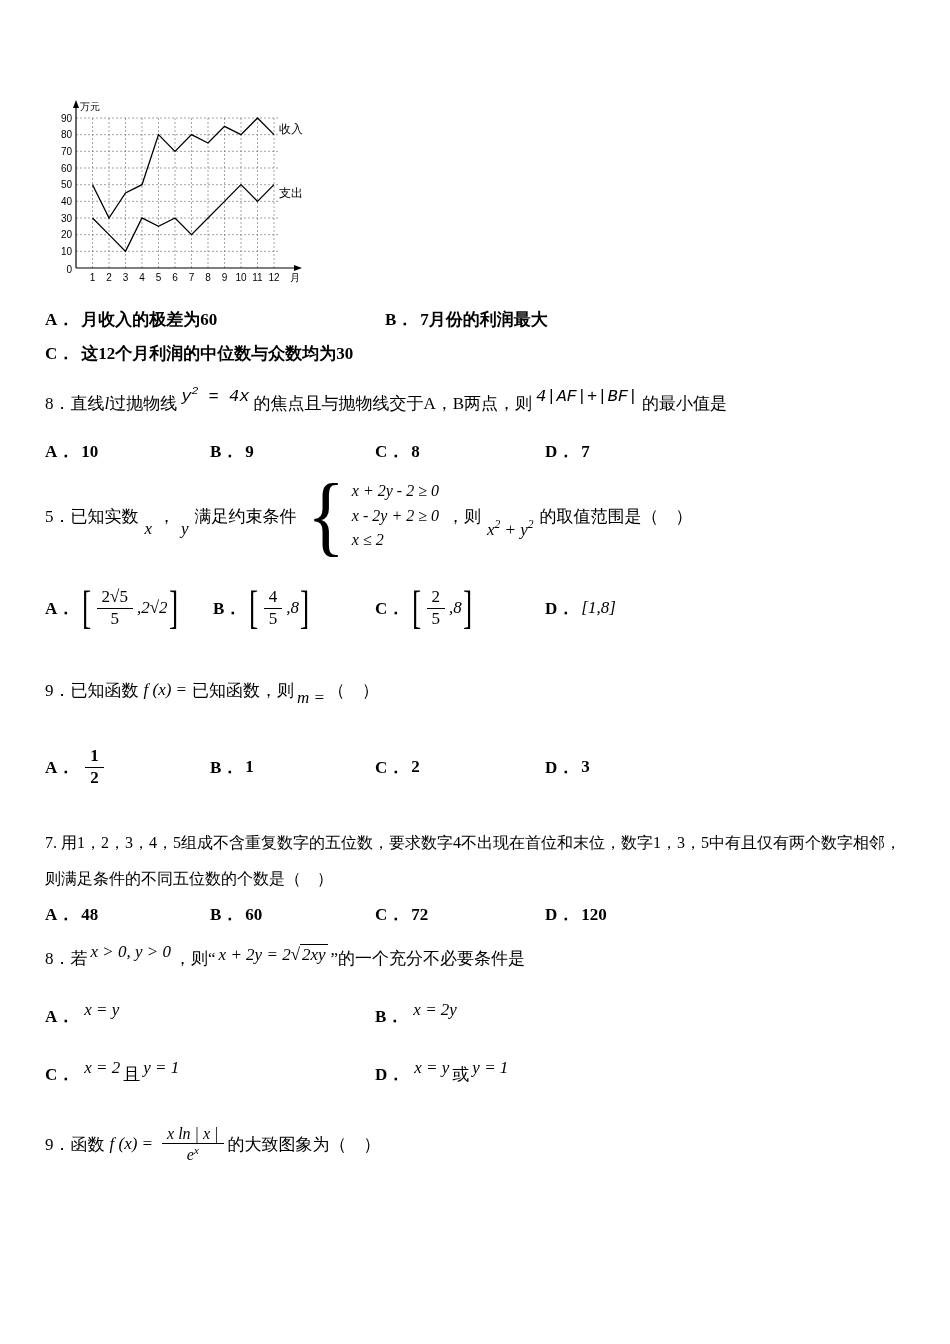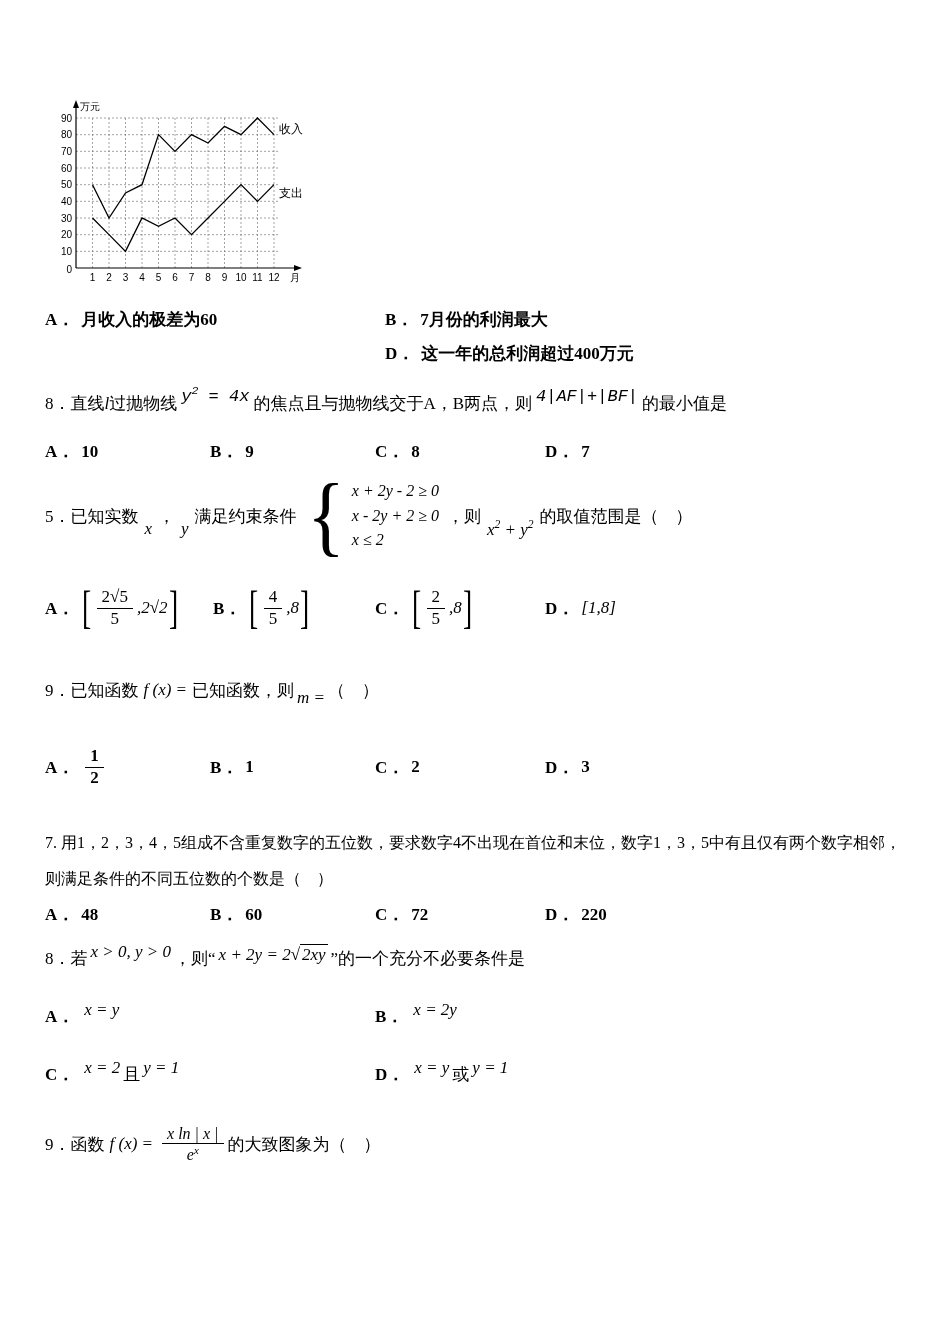--- a/index.html
+++ b/index.html
@@ -133,21 +133,21 @@
         <text x="40" y="12" class="tick">万元</text>
         <polyline points="52.5,86.66666666666667 69,120 85.5,95 102,86.66666666666667 118.5,36.66666666666666 135,53.33333333333333 151.5,36.66666666666666 168,45 184.5,28.333333333333343 201,36.66666666666666 217.5,20 234,36.66666666666666" class="series"></polyline>
         <text x="239" y="34.66666666666666" class="slabel">收入</text>
         <polyline points="52.5,120 69,136.66666666666666 85.5,153.33333333333334 102,120 118.5,128.33333333333334 135,120 151.5,136.66666666666666 168,120 184.5,103.33333333333333 201,86.66666666666667 217.5,103.33333333333333 234,86.66666666666667" class="series"></polyline>
         <text x="239" y="98.66666666666667" class="slabel">支出</text>
       </svg>
   </figure>
 
   <div class="opt bold" id="q3-a"><span class="olabel">A．</span><span>月收入的极差为60</span></div>
   <div class="opt bold" id="q3-b"><span class="olabel">B．</span><span>7月份的利润最大</span></div>
-  <div class="opt bold" id="q3-d"><span class="olabel">D．</span><span>这一年的总利润超过400万元</span></div>
+  <div class="opt bold" id="q3-c"><span class="olabel">C．</span><span>这12个月利润的中位数与众数均为30</span></div>
 
   <div class="stem" id="q4-stem"><span>8．直线</span><span class="math">l</span><span>过抛物线</span><span class="math raise"><span>y</span><sup>2</sup><span> = 4x</span></span><span>的焦点且与抛物线交于A，B两点，则</span><span class="math raise">4|AF|+|BF|</span><span>的最小值是</span></div>
 
   <div class="opt bold" id="q4-a"><span class="olabel">A．</span><span>10</span></div>
   <div class="opt bold" id="q4-b"><span class="olabel">B．</span><span>9</span></div>
   <div class="opt bold" id="q4-c"><span class="olabel">C．</span><span>8</span></div>
   <div class="opt bold" id="q4-d"><span class="olabel">D．</span><span>7</span></div>
 
   <div class="stem flex" id="q5-stem">
     <span>5．已知实数</span>
@@ -230,21 +230,21 @@
       <span class="olabel">D．</span>
       <span>3</span>
     </div>
 
   <div class="q7line" id="q7-l1">7. 用1，2，3，4，5组成不含重复数字的五位数，要求数字4不出现在首位和末位，数字1，3，5中有且仅有两个数字相邻，</div>
   <div class="q7line" id="q7-l2">则满足条件的不同五位数的个数是（　）</div>
 
   <div class="opt bold" id="q7-a"><span class="olabel">A．</span><span>48</span></div>
   <div class="opt bold" id="q7-b"><span class="olabel">B．</span><span>60</span></div>
   <div class="opt bold" id="q7-c"><span class="olabel">C．</span><span>72</span></div>
-  <div class="opt bold" id="q7-d"><span class="olabel">D．</span><span>220</span></div>
+  <div class="opt bold" id="q7-d"><span class="olabel">D．</span><span>120</span></div>
 
   <div class="stem flex" id="q8-stem">
     <span>8．若</span>
     <span class="math raise6">x &gt; 0, y &gt; 0</span>
     <span>，则“</span>
     <span class="eq">
       <span class="math">x + 2y = 2</span>
         <span class="sqrt">√</span>
         <span class="rad math">2xy</span>
     </span>

